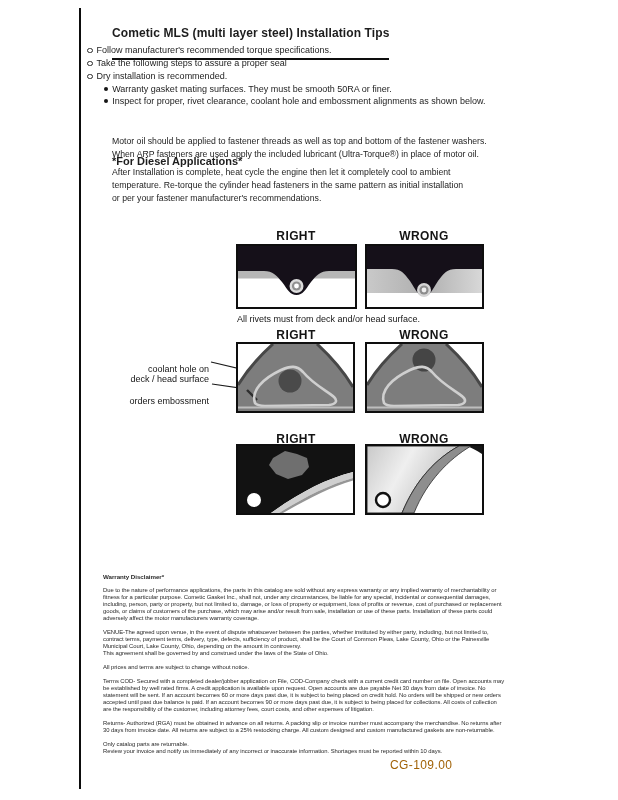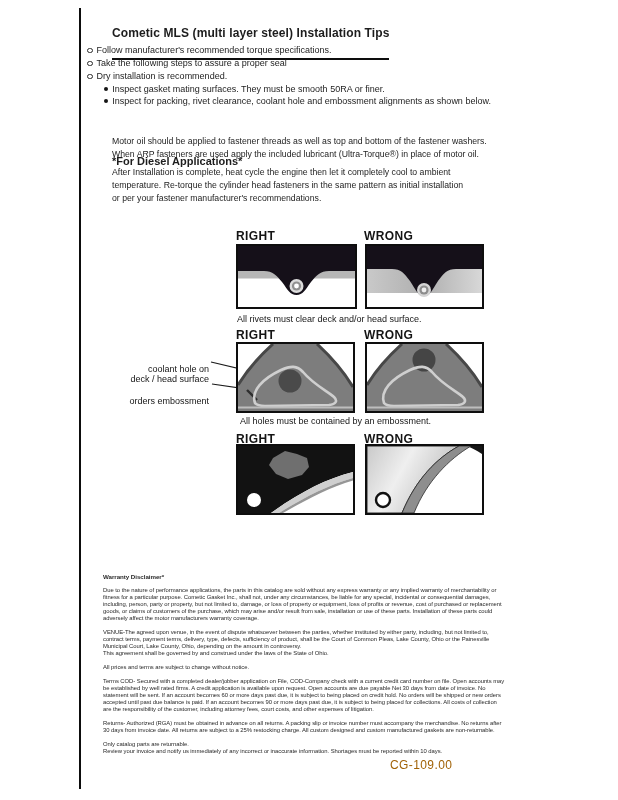--- a/index.html
+++ b/index.html
@@ -9,21 +9,21 @@
   .title{position:absolute;left:112px;top:26px;font-size:12px;font-weight:bold;
          border-bottom:2px solid #0d0d0d;padding-bottom:18px;letter-spacing:.1px;white-space:nowrap;}
   .bullets{position:absolute;left:87px;top:45px;font-size:9px;white-space:nowrap;}
   .brow{display:flex;align-items:flex-start;height:13px;}
   .ring{flex:0 0 auto;width:3.6px;height:3.6px;border:1px solid #2b2b2b;border-radius:50%;margin:2.6px 4px 0 0;}
   .brow.sub{margin-left:17px;height:12.4px;}
   .dot{flex:0 0 auto;width:4.2px;height:4.2px;background:#151515;border-radius:50%;margin:2.5px 4px 0 0;}
   .diesel-h{position:absolute;left:112px;top:116px;font-size:11px;font-weight:bold;margin-top:39px;}
   .dp{position:absolute;left:112px;width:410px;font-size:8.7px;line-height:13px;white-space:pre-line;}
   #dp1{top:135px}#dp2{top:166px}#dp3{top:207px}
-  .dlabel{position:absolute;width:120px;font-size:12px;font-weight:bold;
+  .dlabel{position:absolute;width:120px;text-align:center;font-size:12px;font-weight:bold;
           letter-spacing:.4px;color:#141414;}
   .dbox{position:absolute;border:2px solid #0e0e0e;background:#fff;line-height:0;}
   .dbox svg{display:block;}
   .caption{position:absolute;font-size:9px;color:#161616;line-height:11.8px;white-space:pre-line;}
   .sidelabel{position:absolute;width:104px;text-align:right;font-size:9px;line-height:10px;
              color:#161616;white-space:pre-line;margin-top:18px;}
   .leader{position:absolute;left:210px;top:355px;}
   .legal{position:absolute;left:103px;top:573px;width:480px;font-size:5.9px;line-height:7px;
          color:#2a2a2a;letter-spacing:-.05px;}
   .legal-h{font-weight:bold;font-size:6.2px;margin:0 0 6px 0;}
@@ -47,25 +47,25 @@
     <div class="brow">
       <span class="ring"></span>
       <span>Take the following steps to assure a proper seal</span>
     </div>
     <div class="brow">
       <span class="ring"></span>
       <span>Dry installation is recommended.</span>
     </div>
     <div class="brow sub">
       <span class="dot"></span>
-      <span>Inspect gasket mating surfaces.  They must be smooth 50RA or finer.</span>
+      <span>Warranty gasket mating surfaces.  They must be smooth 50RA or finer.</span>
     </div>
     <div class="brow sub">
       <span class="dot"></span>
-      <span>Inspect for packing, rivet clearance, coolant hole and embossment alignments as shown below.</span>
+      <span>Inspect for proper, rivet clearance, coolant hole and embossment alignments as shown below.</span>
     </div>
   </div>
 
   <div class="diesel-h">*For Diesel Applications*</div>
   <div class="dp" id="dp2">After Installation is complete, heat cycle the engine then let it completely cool to ambient
 temperature. Re-torque the cylinder head fasteners in the same pattern as initial installation
 or per your fastener manufacturer's recommendations.</div>
   <div class="dp" id="dp1">Motor oil should be applied to fastener threads as well as top and bottom of the fastener washers.
 When ARP fasteners are used apply the included lubricant (Ultra-Torque®) in place of motor oil.</div>
 
@@ -93,21 +93,21 @@
       </defs>
       <rect width="115" height="61" fill="#ffffff"></rect>
       <rect x="0" y="23" width="115" height="24" fill="url(#g1w)"></rect>
       <rect x="0" y="47" width="115" height="14" fill="#ffffff"></rect>
       <path d="M0,0 H115 V23 H89 C80,23 77,27 71,35 C65,44 63,50 57,50 C51,50 49,44 43,35 C37,27 34,23 25,23 H0 Z" fill="#151019"></path>
       <circle cx="57" cy="44" r="7" fill="#d5d5d5"></circle>
       <circle cx="57" cy="44" r="4.6" fill="#8d8d8d"></circle>
       <circle cx="57" cy="44" r="2.4" fill="#efefef"></circle>
     </svg>
   </div>
-  <div class="caption" style="left:237px;top:314px">All rivets must clear deck and/or head surface.</div>
+  <div class="caption" style="left:237px;top:314px">All rivets must from deck and/or head surface.</div>
 
   <div class="dlabel" style="left:236px;top:328px">RIGHT</div>
   <div class="dlabel" style="left:364px;top:328px">WRONG</div>
 
   <div class="sidelabel" style="left:105px;top:346px">coolant hole on
 deck / head surface</div>
   <div class="sidelabel" style="left:105px;top:378px">orders embossment</div>
   <svg class="leader" width="85" height="42" viewBox="0 0 85 42">
     <line x1="1" y1="7" x2="73" y2="24" stroke="#1a1a1a" stroke-width="1.2"></line>
     <line x1="2" y1="29" x2="50" y2="36" stroke="#1a1a1a" stroke-width="1.2"></line>
@@ -131,21 +131,20 @@
       <rect width="115" height="67" fill="#7d7d7d"></rect>
       <path d="M0,0 H35 C25,9 11,23 0,41 Z" fill="#ffffff"></path>
       <path d="M115,0 H79 C91,11 104,25 115,43 Z" fill="#ffffff"></path>
       <path d="M35,0 C25,9 11,23 0,41" stroke="#474747" stroke-width="3" fill="none"></path>
       <path d="M79,0 C91,11 104,25 115,43" stroke="#474747" stroke-width="3" fill="none"></path>
       <circle cx="57" cy="16" r="11.5" fill="#454545"></circle>
       <path d="M17,59 C13,47 24,35 43,26 C53,21.5 59,21.5 65,28 C75,40 89,47 96,53 C100,57 98,60 91,61 L27,62 C20,62 18.5,61 17,59 Z" fill="none" stroke="#cfcfcf" stroke-width="2.6"></path>
       <rect y="62.5" width="115" height="2" fill="#bdbdbd"></rect>
     </svg>
   </div>
-  <div class="caption" style="left:240px;top:416px">All holes must be contained by an embossment.</div>
 
   <div class="dlabel" style="left:236px;top:432px">RIGHT</div>
   <div class="dlabel" style="left:364px;top:432px">WRONG</div>
 
   <div class="dbox" style="left:236px;top:444px">
     <svg width="115" height="67" viewBox="0 0 115 67">
       <rect width="115" height="67" fill="#ffffff"></rect>
       <path d="M0,0 H115 V26 C87,33 61,47 33,67 L0,67 Z" fill="#121212"></path>
       <path d="M33,67 C61,47 87,33 115,26 L115,32 C90,39 65,52 41,67 Z" fill="#cfcfcf"></path>
       <path d="M41,67 C65,52 90,39 115,32 L115,34.5 C92,41 68,54 45,67 Z" fill="#969696"></path>

